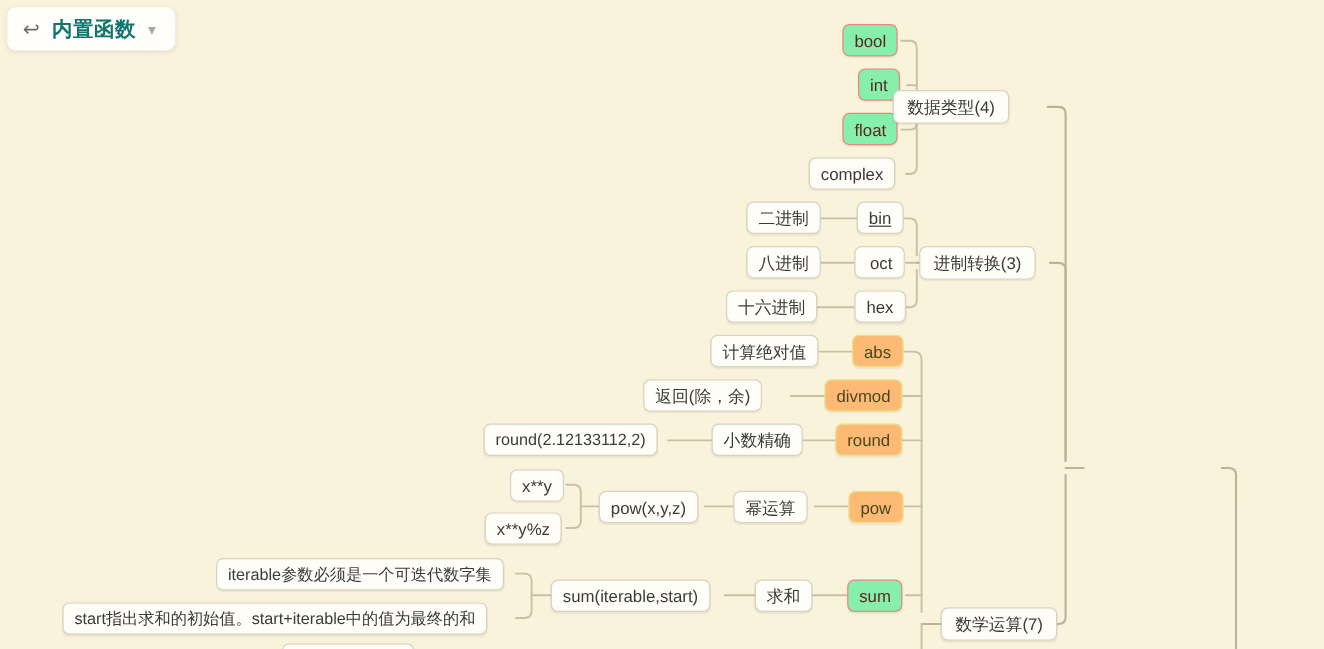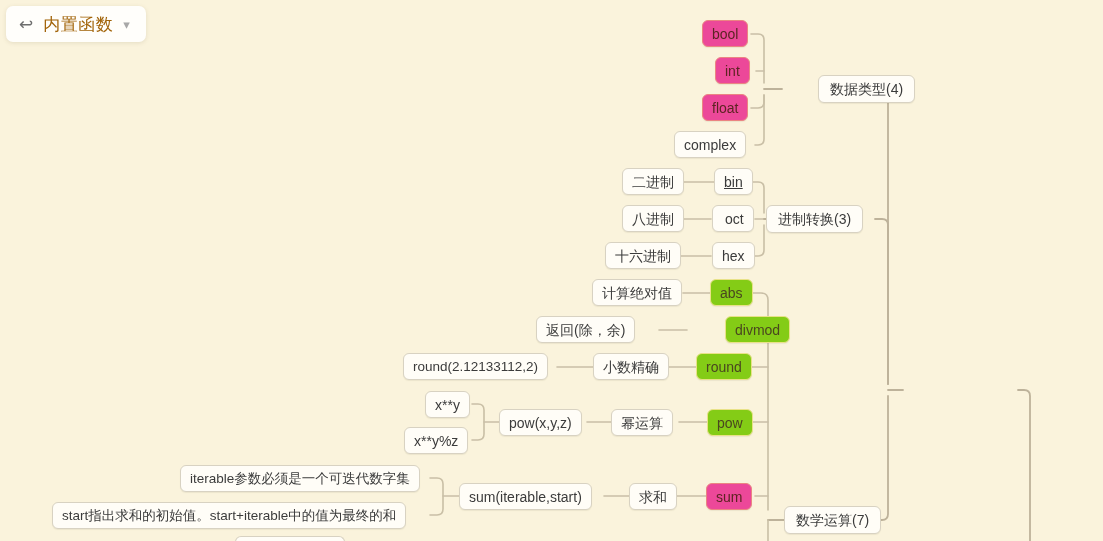--- a/index.html
+++ b/index.html
@@ -54,26 +54,26 @@
     border: 1px solid #d8d2c2;
     border-radius: 6px;
     background: #fffdf7;
     color: #3b3b3b;
     font-size: 14px;
     line-height: 1;
     white-space: nowrap;
     box-shadow: 0 1px 1px rgba(120, 105, 70, 0.10);
   }
   .node.salmon {
-    background: #ec4899;
+    background: #86efac;
     border-color: #eb8482;
     color: #5d2422;
   }
   .node.yellow {
-    background: #84cc16;
+    background: #fdba74;
     border-color: #e9e288;
     color: #4a471f;
   }
   .node.branch {
     font-size: 14px;
     height: 28px;
     padding: 0 11px;
   }
   .node.wide {
     font-size: 13.5px;
@@ -101,22 +101,22 @@
     z-index: 20;
   }
   #header-pill .back-arrow {
     color: #6d6d6d;
     font-size: 17px;
     line-height: 1;
     cursor: pointer;
   }
   #header-pill .title {
     font-size: 17px;
-    font-weight: normal;
-    color: #a16207;
+    font-weight: bold;
+    color: #0f766e;
     letter-spacing: 0.5px;
   }
   #header-pill .chev {
     color: #a8a8a8;
     font-size: 13px;
     line-height: 1;
     cursor: pointer;
   }
 </style>
 </head>
@@ -174,35 +174,35 @@
   <div id="header-pill">
     <span class="back-arrow">↩</span>
     <span class="title">内置函数</span>
     <span class="chev">▾</span>
   </div>
 
   <div class="node salmon" style="left:702px; top:20px;">bool</div>
   <div class="node salmon" style="left:715px; top:57px;">int</div>
   <div class="node salmon" style="left:702px; top:94px;">float</div>
   <div class="node" style="left:674px; top:131px;">complex</div>
-  <div class="node branch" style="left:818px; top:75px;">数据类型(4)</div>
+  <div class="node branch" style="left:744px; top:75px;">数据类型(4)</div>
 
   <div class="node" style="left:622px; top:168px;">二进制</div>
   <div class="node" style="left:714px; top:168px;text-decoration:underline;">bin</div>
   <div class="node" style="left:622px; top:205px;">八进制</div>
   <div class="node" style="left:712px; top:205px;padding-left:12px;">oct</div>
   <div class="node" style="left:605px; top:242px;">十六进制</div>
   <div class="node" style="left:712px; top:242px;">hex</div>
   <div class="node branch" style="left:766px; top:205px;">进制转换(3)</div>
 
   <div class="node" style="left:592px; top:279px;">计算绝对值</div>
   <div class="node yellow" style="left:710px; top:279px;">abs</div>
 
   <div class="node" style="left:536px; top:316px;">返回(除，余)</div>
-  <div class="node yellow" style="left:687px; top:316px;margin-left:38px;">divmod</div>
+  <div class="node yellow" style="left:687px; top:316px;">divmod</div>
 
   <div class="node wide" style="left:403px; top:353px;">round(2.12133112,2)</div>
   <div class="node" style="left:593px; top:353px;">小数精确</div>
   <div class="node yellow" style="left:696px; top:353px;">round</div>
 
   <div class="node" style="left:425px; top:391px;">x**y</div>
   <div class="node" style="left:404px; top:427px;">x**y%z</div>
   <div class="node" style="left:499px; top:409px;">pow(x,y,z)</div>
   <div class="node" style="left:611px; top:409px;">幂运算</div>
   <div class="node yellow" style="left:707px; top:409px;">pow</div>

